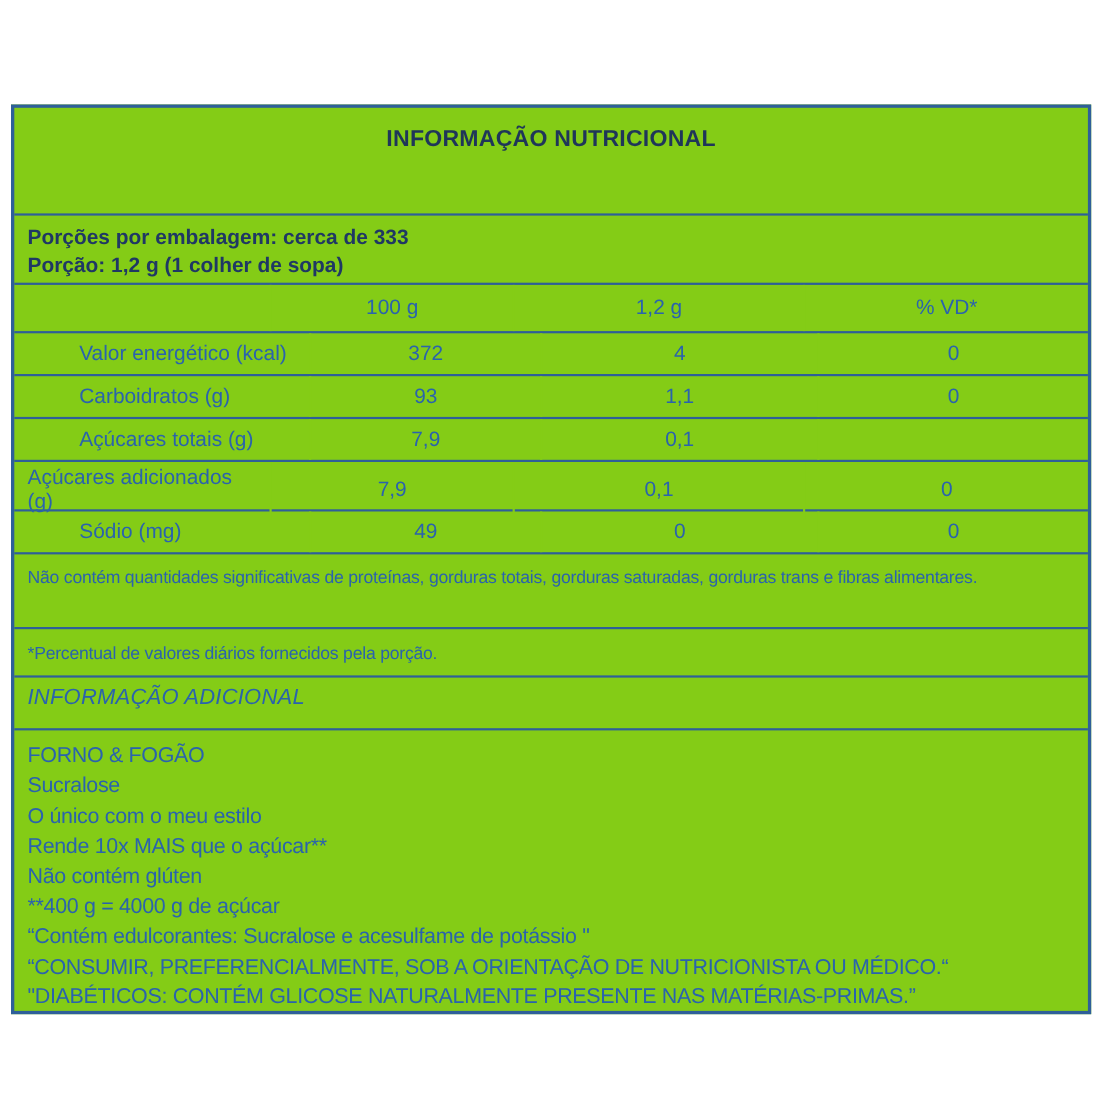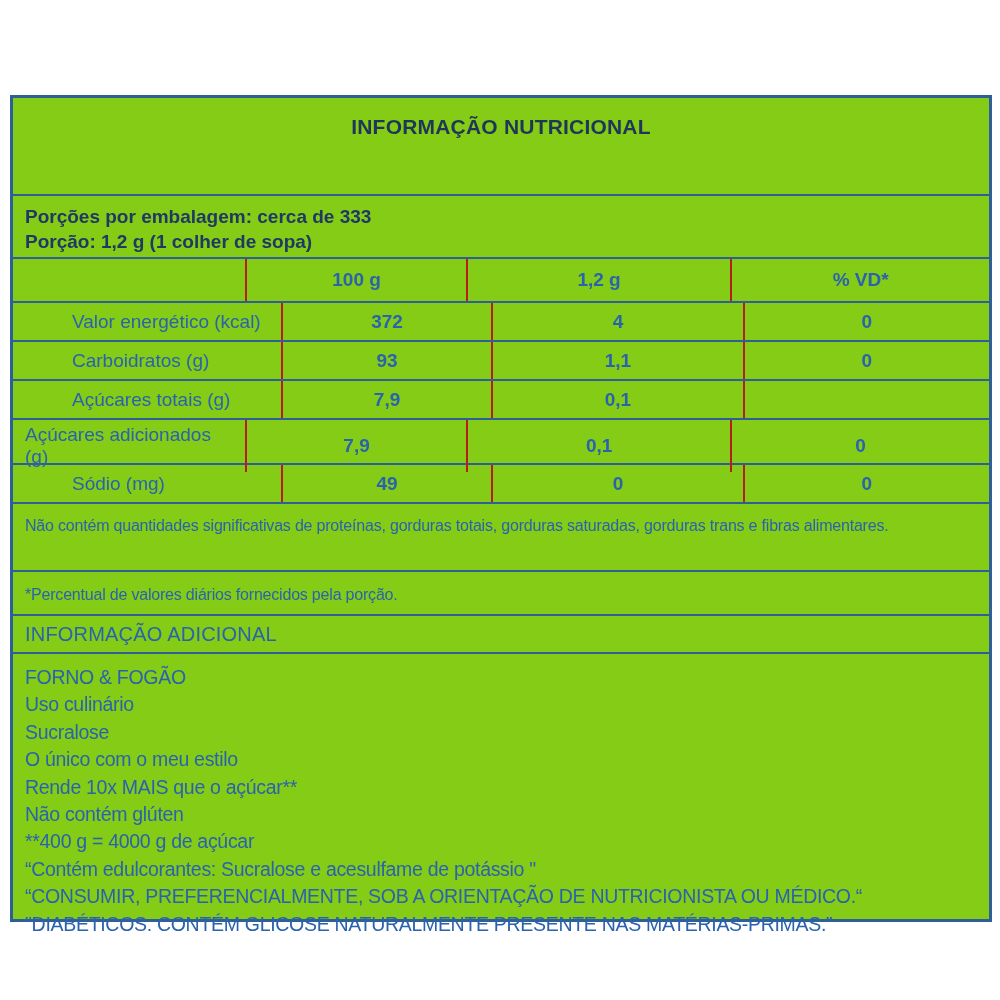--- a/index.html
+++ b/index.html
@@ -41,37 +41,38 @@
   .nutri-row .cell {
     display: flex; align-items: center; justify-content: center;
     font-size: 19px;
     text-align: center;
   }
   .nutri-row .cell.name {
     justify-content: flex-start;
     text-align: left;
     padding: 4px 10px 4px 12px;
   }
-  .nutri-row .cell + .cell { border-left: 2px solid #b91c1c; font-weight: bold; }
+  .nutri-row .cell + .cell { border-left: 2px solid #84cc16; }
   .h-header { height: 44px; }
   .h-std    { height: 39px; padding-left: 47px; }
   .h-tall   { height: 45px; }
   .note {
     padding: 8px 14px 0 12px;
     font-size: 16px;
     line-height: 28px;
     letter-spacing: -0.2px;
   }
   .note-significant { height: 68px; }
   .note-percent { height: 44px; padding-top: 9px; }
   .add-header {
-    height: 38px;
+    height: 48px;
     padding: 7px 12px 0 12px;
     font-size: 20px;
     letter-spacing: 0.2px;
+    font-style: italic;
   }
   .additional {
     height: 247px;
     padding: 10px 14px 0 12px;
     font-size: 19.5px;
     letter-spacing: -0.3px;
   }
   .additional .line {
     line-height: 27.4px;
     white-space: nowrap;
@@ -132,21 +133,20 @@
   </div>
 
   <div class="note note-significant sep">Não contém quantidades significativas de proteínas, gorduras totais, gorduras saturadas, gorduras trans e fibras alimentares.</div>
 
   <div class="note note-percent sep">*Percentual de valores diários fornecidos pela porção.</div>
 
   <div class="add-header sep">INFORMAÇÃO ADICIONAL</div>
 
   <div class="additional sep">
     <div class="line">FORNO &amp; FOGÃO</div>
-    <div class="line">Uso culinário</div>
     <div class="line">Sucralose</div>
     <div class="line">O único com o meu estilo</div>
     <div class="line">Rende 10x MAIS que o açúcar**</div>
     <div class="line">Não contém glúten</div>
     <div class="line">**400 g = 4000 g de açúcar</div>
     <div class="line">“Contém edulcorantes: Sucralose e acesulfame de potássio "</div>
     <div class="line">“CONSUMIR, PREFERENCIALMENTE, SOB A ORIENTAÇÃO DE NUTRICIONISTA OU MÉDICO.“</div>
     <div class="line">"DIABÉTICOS: CONTÉM GLICOSE NATURALMENTE PRESENTE NAS MATÉRIAS-PRIMAS.”</div>
   </div>
 

